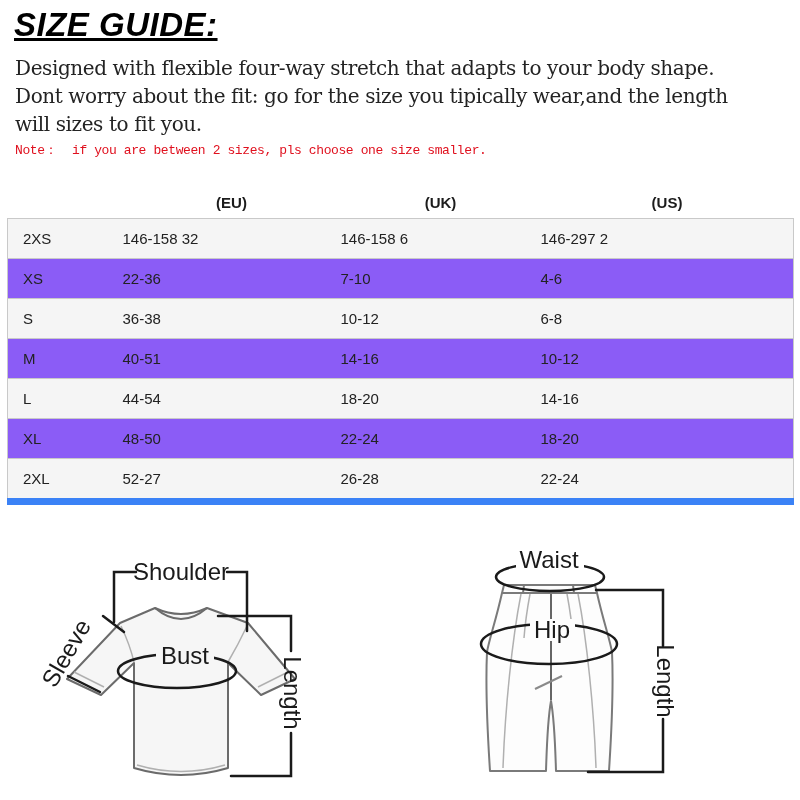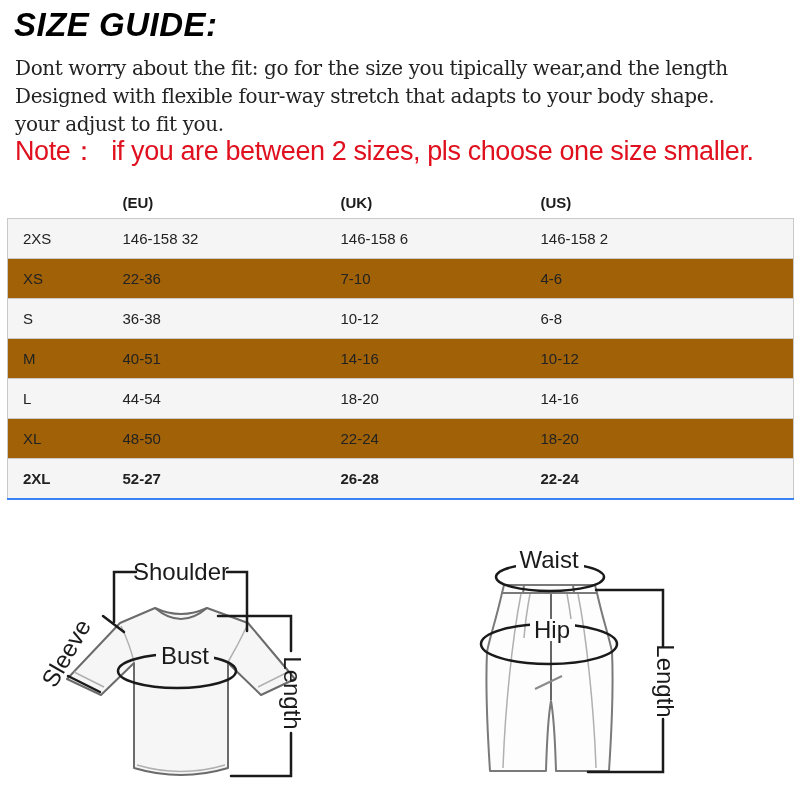--- a/index.html
+++ b/index.html
@@ -4,56 +4,56 @@
 <style>
   html,body { margin:0; padding:0; background:#ffffff; }
   .canvas {
     position:relative; width:800px; height:800px; background:#ffffff;
     overflow:hidden; font-family:"Liberation Sans", sans-serif;
   }
   .title {
     position:absolute; left:14px; top:6px;
     font-family:"Liberation Sans", sans-serif;
     font-size:33px; font-weight:bold; font-style:italic;
-    color:#000000; letter-spacing:0.5px; white-space:nowrap;
+    color:#000000; letter-spacing:0.5px; white-space:nowrap;text-decoration:underline;
   }
   .intro {
     position:absolute; left:15px; top:54px;
     font-family:"DejaVu Serif", serif;
     font-size:20px; line-height:28px; color:#232323;
     letter-spacing:-0.4px; white-space:nowrap;
   }
   .note {
     position:absolute; left:15px; top:138px;
-    font-family:Liberation Sans, sans-serif;
-    font-size:27px; line-height:26px; color:#e0101e;
+    font-family:Liberation Mono, monospace;
+    font-size:13px; line-height:26px; color:#e0101e;
     letter-spacing:-0.4px; white-space:pre;
   }
   table.size-table {
     position:absolute; left:7px; top:186px; width:786px;
     border-collapse:collapse; table-layout:fixed;
     font-family:"Liberation Sans", sans-serif;
     font-size:15px; color:#222222;
   }
   .size-table col.c1 { width:115px; }
   .size-table col.c2 { width:218px; }
   .size-table col.c3 { width:200px; }
   .size-table col.c4 { width:253px; }
   .size-table th {
     height:32px; padding:0; font-weight:bold; font-size:15px;
-    text-align:left; color:#1c1c1c; background:#ffffff; border:none;
+    text-align:center; color:#1c1c1c; background:#ffffff; border:none;
   }
   .size-table td {
-    height:39px; padding:0; background:#a16207;
+    height:39px; padding:0; background:#8b5cf6;
     border-top:1px solid #c9c9c9;
   }
   .size-table td:first-child { padding-left:15px; border-left:1px solid #c9c9c9;margin-top:32px; }
   .size-table th:first-child { padding-left:15px; }
   .size-table td:last-child { border-right:1px solid #c9c9c9; }
-  .size-table tbody tr:last-child td { border-bottom:2px solid #3b82f6;font-weight:bold; }
+  .size-table tbody tr:last-child td { border-bottom:7px solid #3b82f6; }
   .size-table tbody tr.alt td { background:#f5f5f5; }
   .diagrams {
     position:absolute; left:0; top:535px; width:800px; height:265px;
   }
   .diagrams text {
     font-family:"Liberation Sans", sans-serif;
     font-size:24px; fill:#1a1a1a;
   }
   .garment { fill:#f6f6f6; stroke:#6b6b6b; stroke-width:2; stroke-linejoin:round; }
   .garment-light { fill:none; stroke:#b0b0b0; stroke-width:1.5; }
@@ -61,23 +61,23 @@
   .measure { fill:none; stroke:#1a1a1a; stroke-width:2.5; stroke-linecap:round; }
 </style>
 </head>
 <body>
 
 <div class="canvas">
 
   <div class="title">SIZE GUIDE:</div>
 
   <div class="intro">
+    <div>Designed with flexible four-way stretch that adapts to your body shape.</div>
     <div>Dont worry about the fit: go for the size you tipically wear,and the length</div>
-    <div>Designed with flexible four-way stretch that adapts to your body shape.</div>
-    <div>your adjust to fit you.</div>
+    <div>will sizes to fit you.</div>
   </div>
 
   <div class="note">Note：  if you are between 2 sizes, pls choose one size smaller.</div>
 
   <table class="size-table">
     <colgroup>
         <col class="c1">
         <col class="c2">
         <col class="c3">
         <col class="c4">
@@ -88,21 +88,21 @@
         <th>(EU)</th>
         <th>(UK)</th>
         <th>(US)</th>
       </tr>
     </thead>
     <tbody>
       <tr class="alt">
         <td>2XS</td>
         <td>146-158 32</td>
         <td>146-158 6</td>
-        <td>146-158 2</td>
+        <td>146-297 2</td>
       </tr>
       <tr>
         <td>XS</td>
         <td>22-36</td>
         <td>7-10</td>
         <td>4-6</td>
       </tr>
       <tr class="alt">
         <td>S</td>
         <td>36-38</td>

